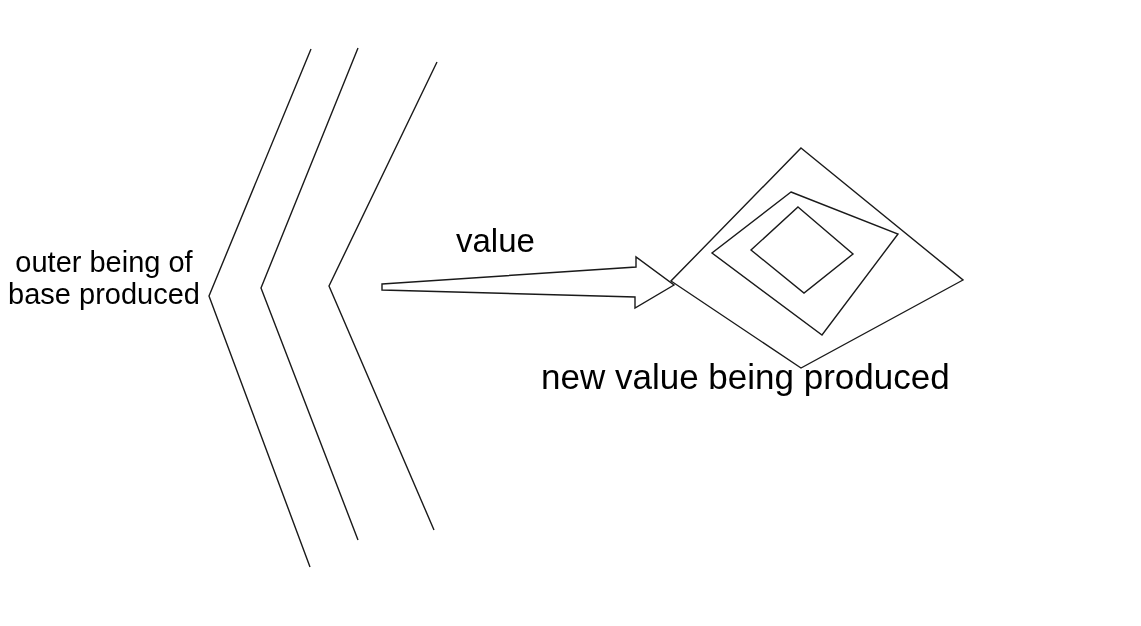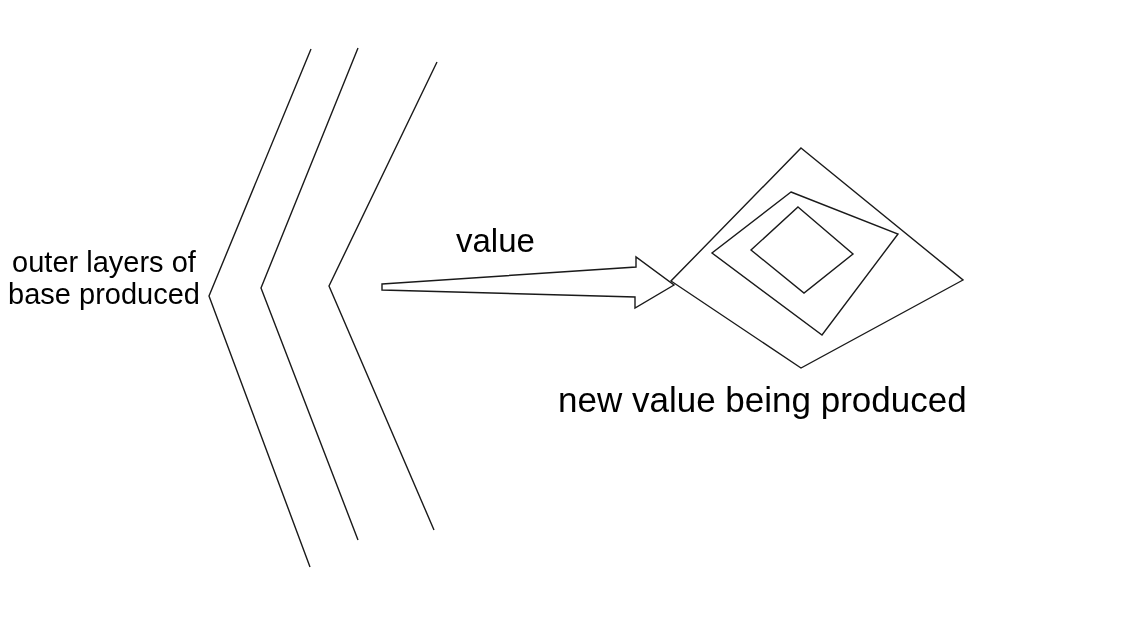--- a/index.html
+++ b/index.html
@@ -50,23 +50,22 @@
     text-align: center;
     font-size: 29px;
   }
   #label-embed {
     left: 456px;
     top: 223px;
     font-size: 33px;
   }
   #label-new-value {
     left: 541px;
-    top: 380px;
+    top: 357px;
     font-size: 35px;
-    margin-left: 17px;
   }
 </style>
 </head>
 <body>
 
 <div id="canvas">
 
   <svg id="diagram-svg" viewBox="0 0 1141 626">
 
     <g>
@@ -80,19 +79,19 @@
     </g>
 
     <g>
       <polygon class="stroke-shape" points="801,148 963,280 801,368 671,281"></polygon>
       <polygon class="stroke-shape" points="791,192 898,234 822,335 712,253"></polygon>
       <polygon class="stroke-shape" points="798,207 853,254 804,293 751,250"></polygon>
     </g>
 
   </svg>
 
-  <div class="label" id="label-base-functor"><span>outer layers of</span><br><span>base produced</span></div>
+  <div class="label" id="label-base-functor"><span>outer being of</span><br><span>base produced</span></div>
 
   <div class="label" id="label-embed">value</div>
 
   <div class="label" id="label-new-value">new value being produced</div>
 
 </div>
 
 </body></html>

